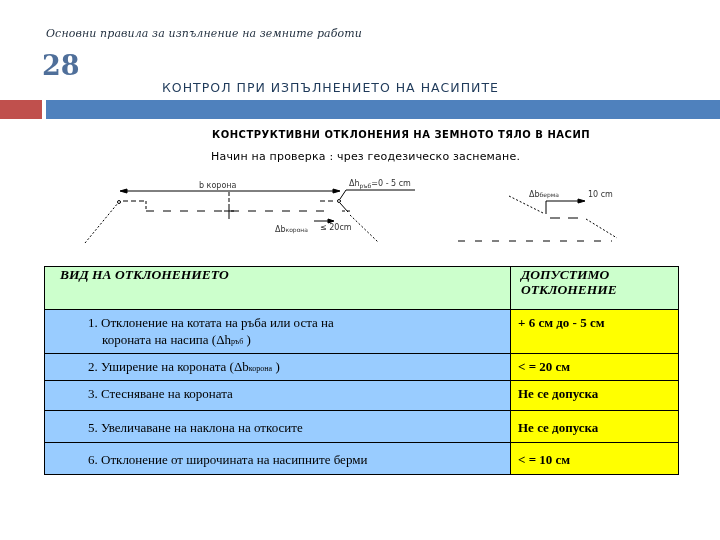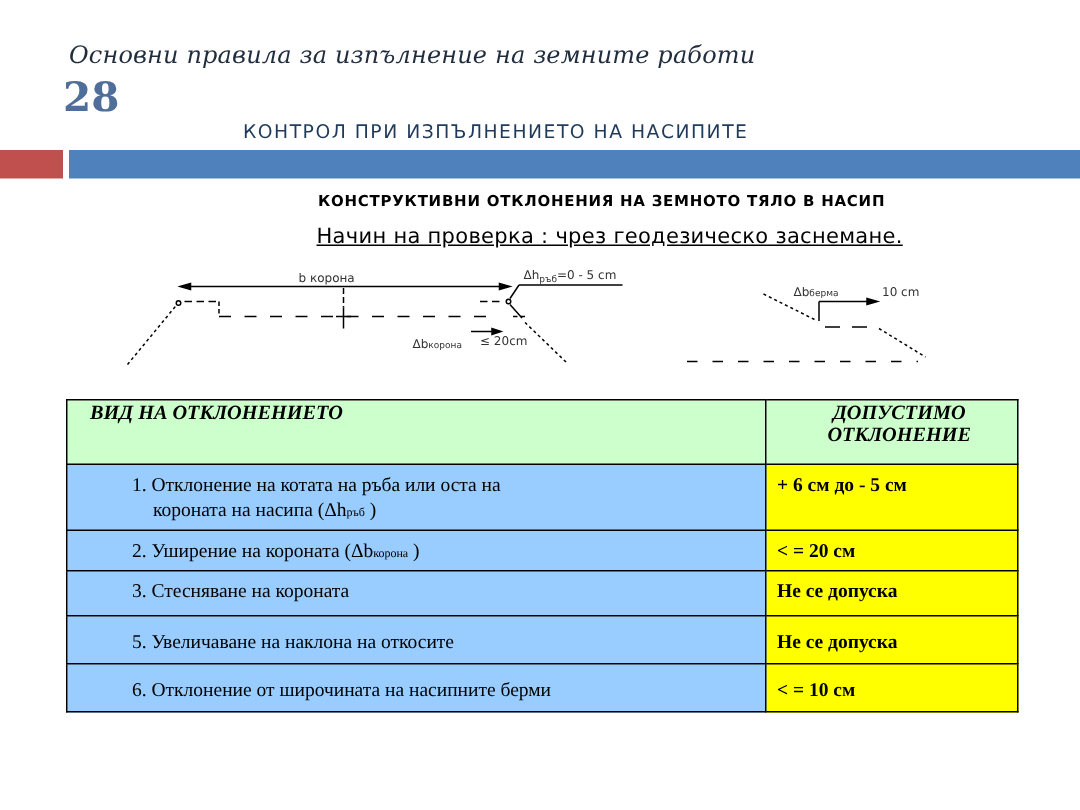--- a/index.html
+++ b/index.html
@@ -1,30 +1,30 @@
 <!DOCTYPE html>
 <html><head>
 <meta charset="utf-8">
 <style>
   html, body { margin:0; padding:0; }
   body { width:720px; height:540px; background:#ffffff; position:relative; overflow:hidden; font-family:"Liberation Serif", serif; }
-  .subtitle { position:absolute; left:46px; top:27px; font-family:"DejaVu Serif", serif; font-style:italic; font-size:16px; color:#1f2d3d; letter-spacing:0.1px; }
+  .subtitle { position:absolute; left:46px; top:27px; font-family:"DejaVu Serif", serif; font-style:italic; font-size:11px; color:#1f2d3d; letter-spacing:0.1px; }
   .slide-num { position:absolute; left:42px; top:50px; font-family:"DejaVu Serif", serif; font-weight:bold; font-size:27px; color:#4f6f9a; }
   .slide-title { position:absolute; left:162px; top:80px; font-family:"DejaVu Sans", sans-serif; font-size:12.5px; color:#1f3a5a; letter-spacing:1px; }
   .bar-red { position:absolute; left:0; top:100px; width:42px; height:19px; background:#c0504d; }
   .bar-blue { position:absolute; left:46px; top:100px; width:674px; height:19px; background:#4f81bd; }
   .fig-title { position:absolute; left:212px; top:129px; font-family:"DejaVu Sans", sans-serif; font-weight:bold; font-size:10px; letter-spacing:0.5px; color:#000; }
-  .fig-sub { position:absolute; left:211px; top:150px; font-family:"DejaVu Sans", sans-serif; font-size:14px; color:#000; text-decoration:underline; letter-spacing:0.2px; }
+  .fig-sub { position:absolute; left:211px; top:150px; font-family:"DejaVu Sans", sans-serif; font-size:11px; color:#000; letter-spacing:0.2px; }
   .diagram { position:absolute; left:0; top:168px; }
   .dlabel { font-family:"DejaVu Sans", sans-serif; font-size:8px; fill:#333; }
   table.tbl { position:absolute; left:44px; top:266px; width:635px; border-collapse:collapse; font-size:13px; }
   table.tbl td { border:1px solid #000; padding:0; vertical-align:top; }
   .hdr td { background:#ccffcc; height:42px; vertical-align:middle; font-weight:bold; font-style:italic; border-bottom:3px solid #000; }
   .hdr .c1 { padding-left:15px; font-size:13.5px; }
-  .hdr .c2 { text-align:center; font-size:13.5px; line-height:15px; padding-left:10px; }
+  .hdr .c2 { font-size:13.5px; line-height:15px; padding-left:10px; }
   .c1 { width:416px; background:#99ccff; }
   .c2 { background:#ffff00; font-weight:bold; }
   .row td.c1 { padding:4px 6px 3px 43px; line-height:17px; }
   .row td.c2 { padding:4px 6px 3px 7px; line-height:17px; }
   sub.small { font-size:8px; vertical-align:baseline; }
 </style>
 </head>
 <body>
 
 <div class="subtitle">Основни правила за изпълнение на земните работи</div>

